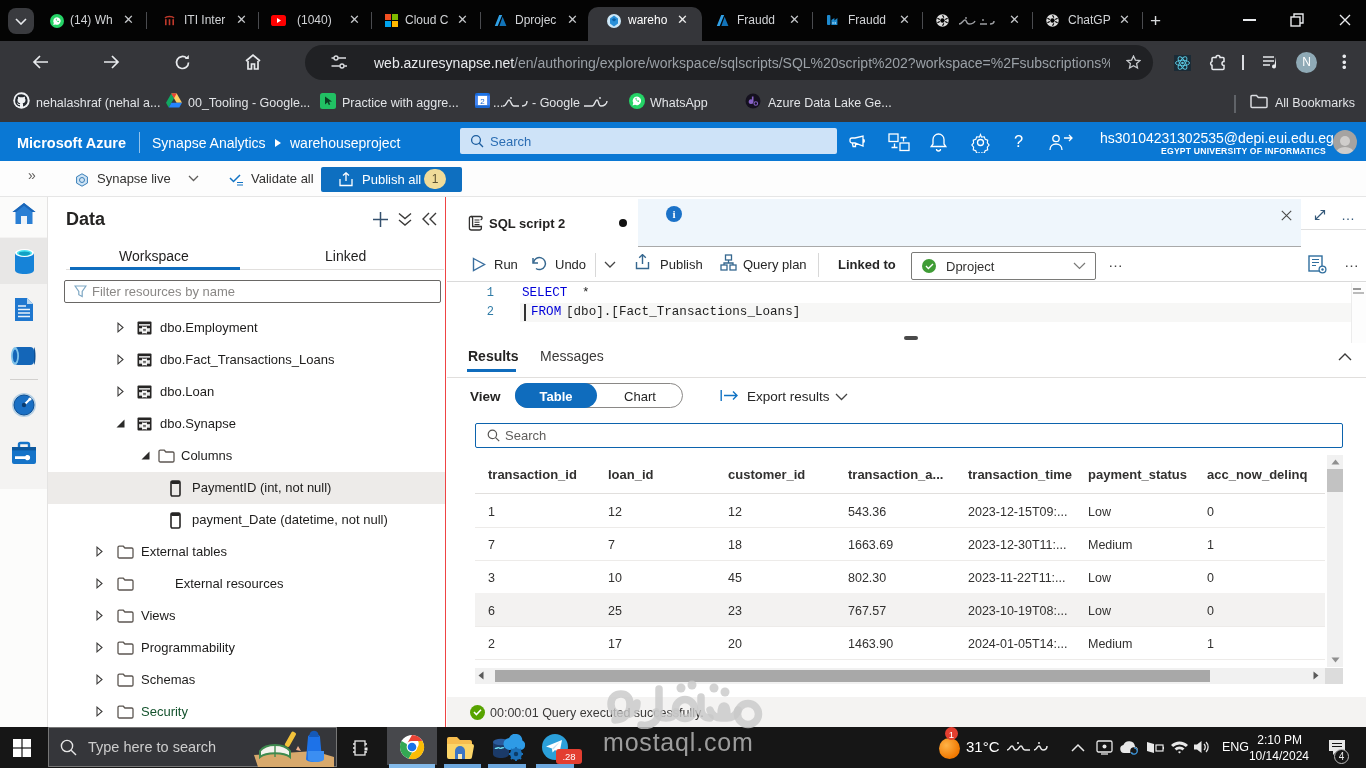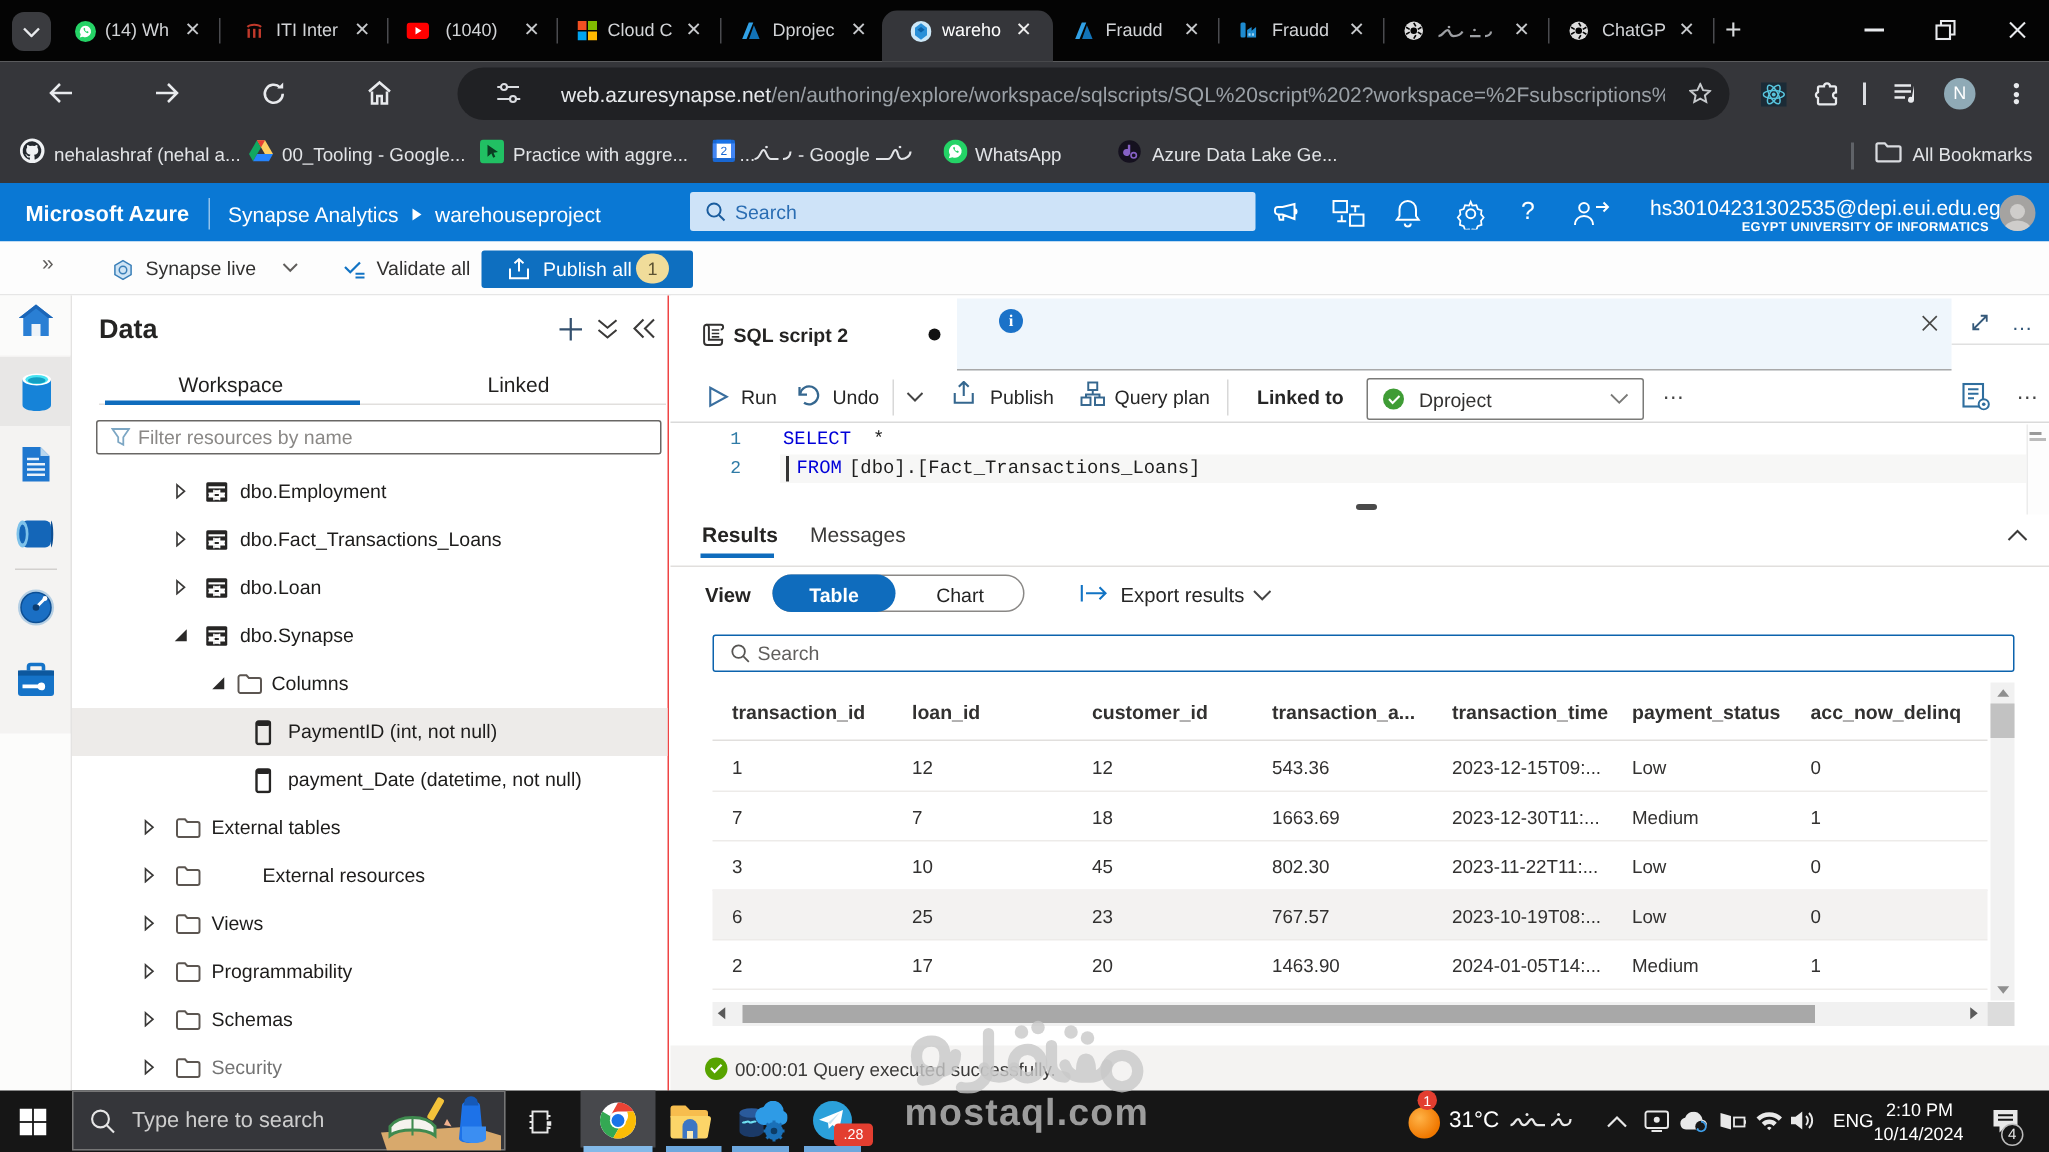--- a/index.html
+++ b/index.html
@@ -464,21 +464,21 @@
   <svg class="abs" style="left:69px;top:476px;" width="17" height="14" viewBox="0 0 17 14">
         <path d="M1 2.5A1.3 1.3 0 0 1 2.3 1.2h4l1.6 1.8h6.8A1.3 1.3 0 0 1 16 4.3v7.4a1.3 1.3 0 0 1-1.3 1.3H2.3A1.3 1.3 0 0 1 1 11.7z" fill="none" stroke="#5c5651" stroke-width="1.3"></path>
       </svg>
   <div class="abs" style="left:93px;top:475px;font-size:13px;color:#1d1c1b;">Schemas</div>
   <svg class="abs" style="left:48px;top:509px;" width="7" height="11" viewBox="0 0 7 11">
         <path d="M1 1.2L6 5.5 1 9.8z" fill="none" stroke="#3b3a39" stroke-width="1.1"></path>
       </svg>
   <svg class="abs" style="left:69px;top:508px;" width="17" height="14" viewBox="0 0 17 14">
         <path d="M1 2.5A1.3 1.3 0 0 1 2.3 1.2h4l1.6 1.8h6.8A1.3 1.3 0 0 1 16 4.3v7.4a1.3 1.3 0 0 1-1.3 1.3H2.3A1.3 1.3 0 0 1 1 11.7z" fill="none" stroke="#5c5651" stroke-width="1.3"></path>
       </svg>
-  <div class="abs" style="left:93px;top:507px;font-size:13px;color:#737373;">Security</div>
+  <div class="abs" style="left:93px;top:507px;font-size:13px;color:#14532d;">Security</div>
 </div>
 
 <div class="abs" id="main" style="left:447px;top:197px;width:1076px;height:530px;background:#fff;">
 
   <svg class="abs" style="left:20px;top:17px;" width="18" height="18" viewBox="0 0 18 18">
         <path d="M4 2.5h9.5a1.6 1.6 0 0 1 0 3.2" fill="none" stroke="#323130" stroke-width="1.3"></path>
         <path d="M4 2.5a1.6 1.6 0 0 0-1.6 1.6V14a2 2 0 0 0 2 2h8a2 2 0 0 0 2-2v-1.5H5.6V4.1A1.6 1.6 0 0 0 4 2.5z" fill="none" stroke="#323130" stroke-width="1.3"></path>
         <path d="M7.5 6h5M7.5 8.3h5M7.5 10.6h5" stroke="#323130" stroke-width="1.1"></path>
       </svg>
   <div class="abs" style="left:42px;top:19px;font-size:13px;font-weight:600;color:#242322;">SQL script 2</div>
@@ -785,15 +785,15 @@
       <path d="M58 10v22c0 10-8 16-18 14"></path>
       <path d="M36 24c0 9-7 12-14 12s-12-4-12-11 5-10 10-10 9 3 9 10c0 10-6 16-15 16"></path>
     </g>
     <g fill="rgba(200,200,200,0.8)">
       <circle cx="113" cy="9" r="4.5"></circle>
           <circle cx="124" cy="13" r="4.5"></circle>
       <circle cx="80" cy="9" r="4.5"></circle>
           <circle cx="91" cy="6" r="4.5"></circle>
     </g>
   </svg>
-  <div class="abs" style="left:43px;top:58px;font-size:25px;font-weight:bold;color:rgba(190,190,190,0.8);letter-spacing:0.8px;font-family:'Liberation Sans',sans-serif;">mostaql.com</div>
+  <div class="abs" style="left:43px;top:58px;font-size:25px;font-weight:normal;color:rgba(190,190,190,0.8);letter-spacing:0.8px;font-family:'Liberation Sans',sans-serif;">mostaql.com</div>
 </div>
   </div>
 
 </body></html>

